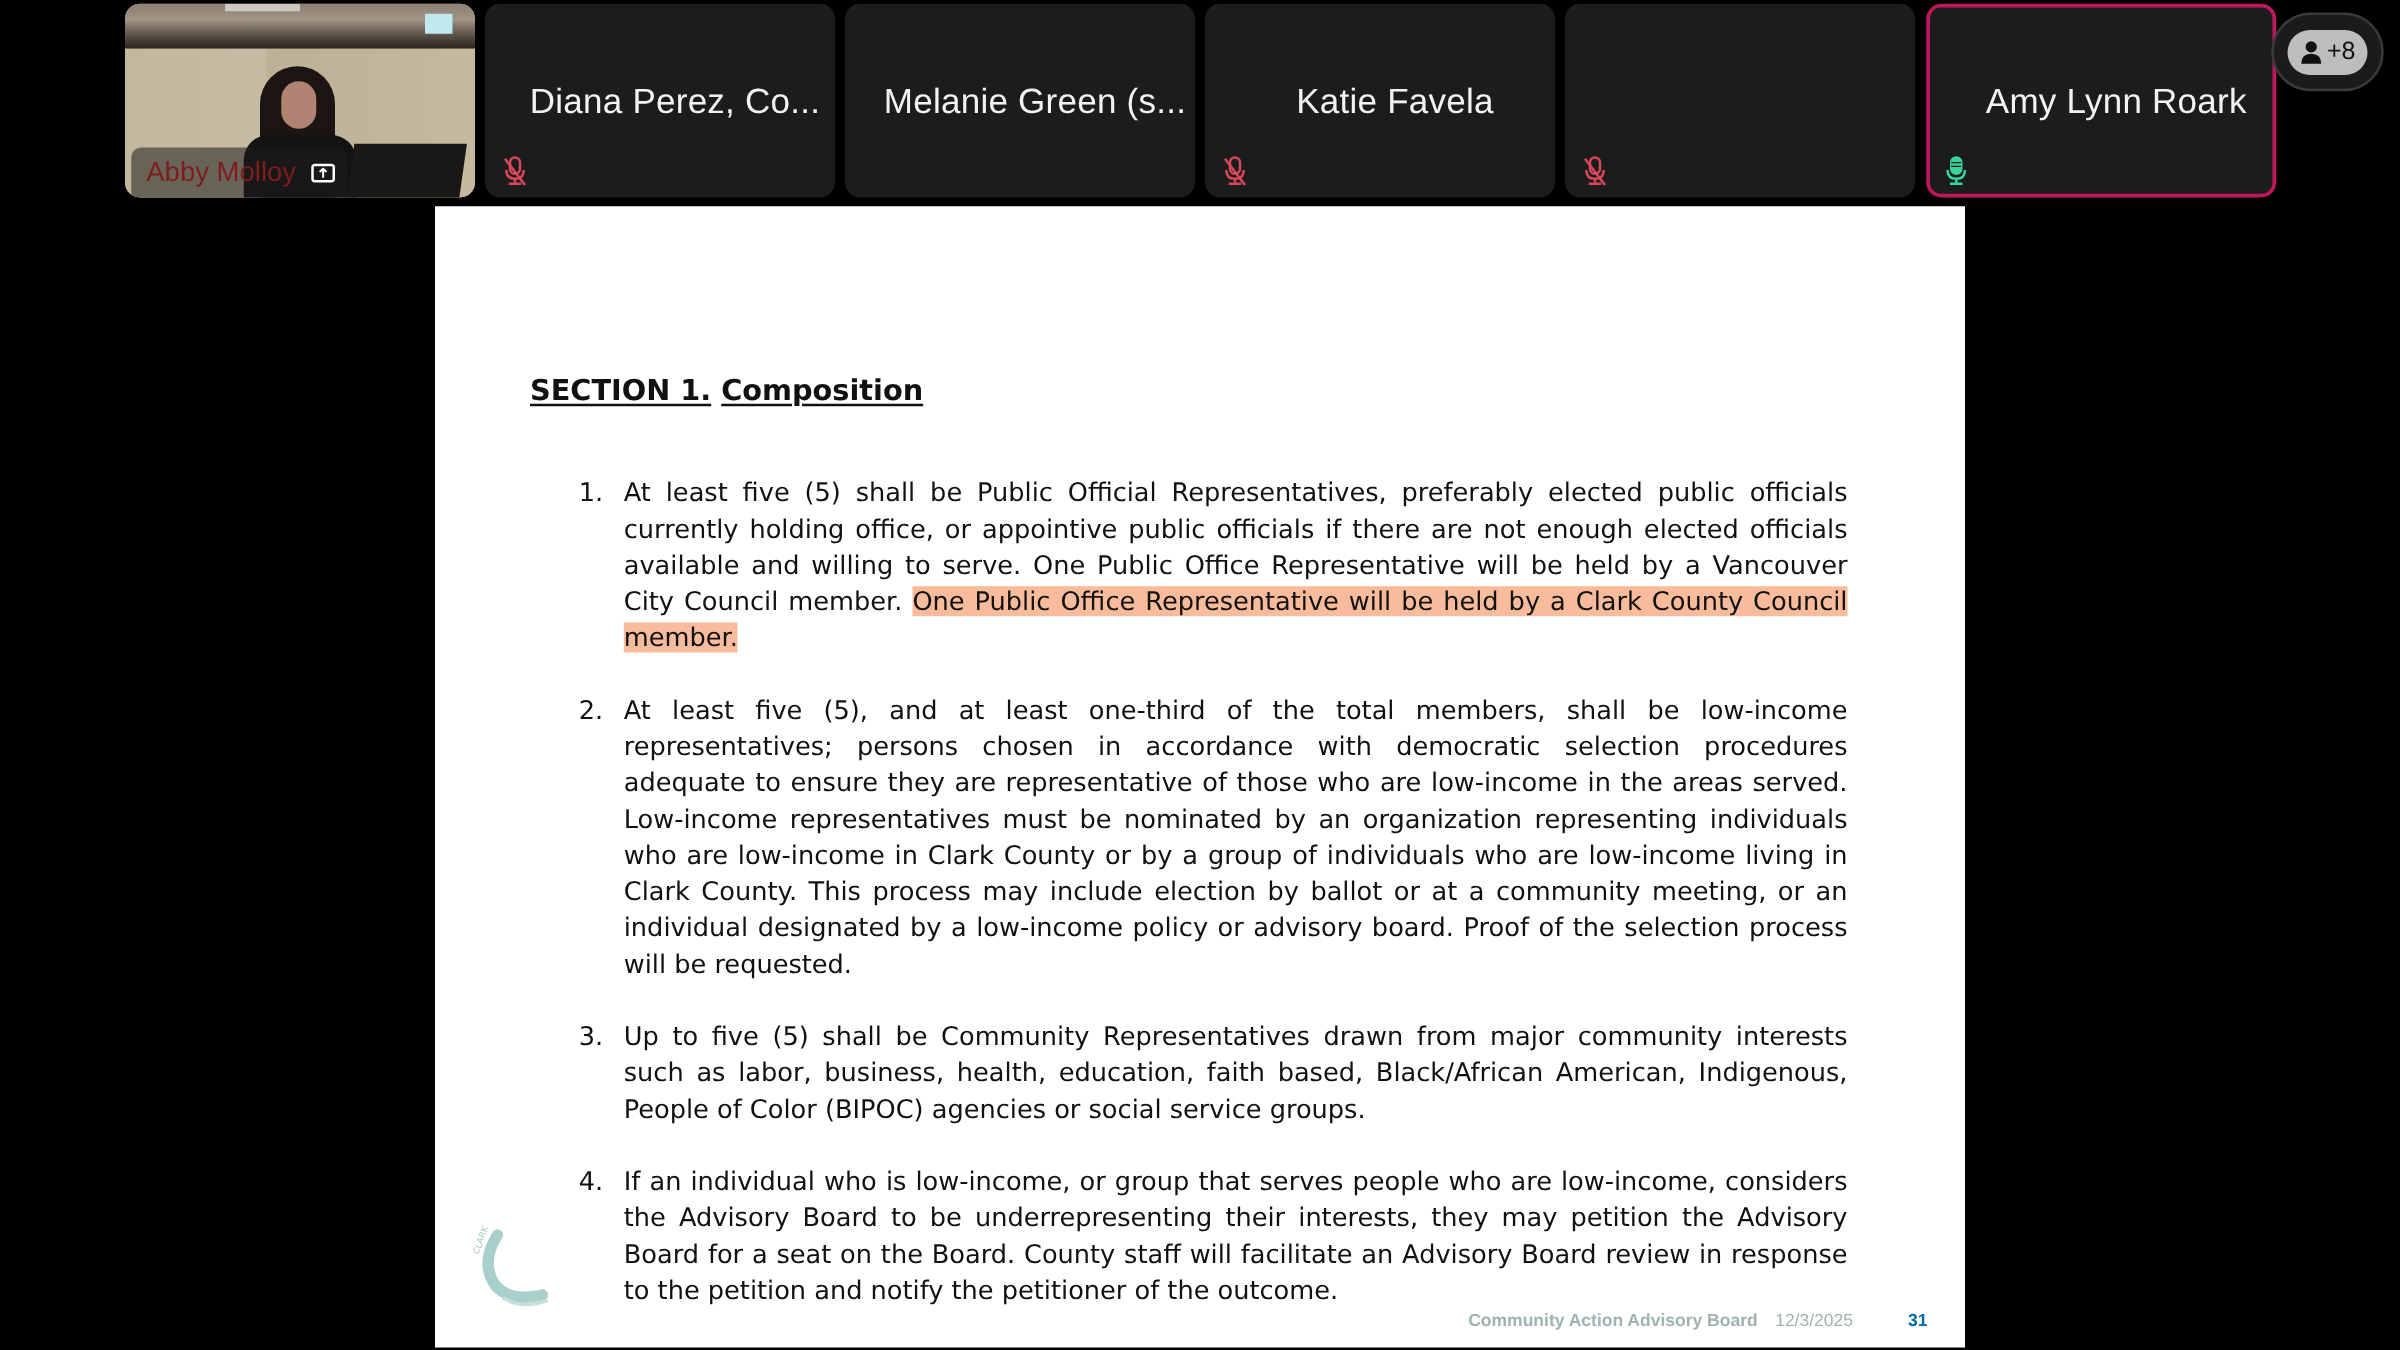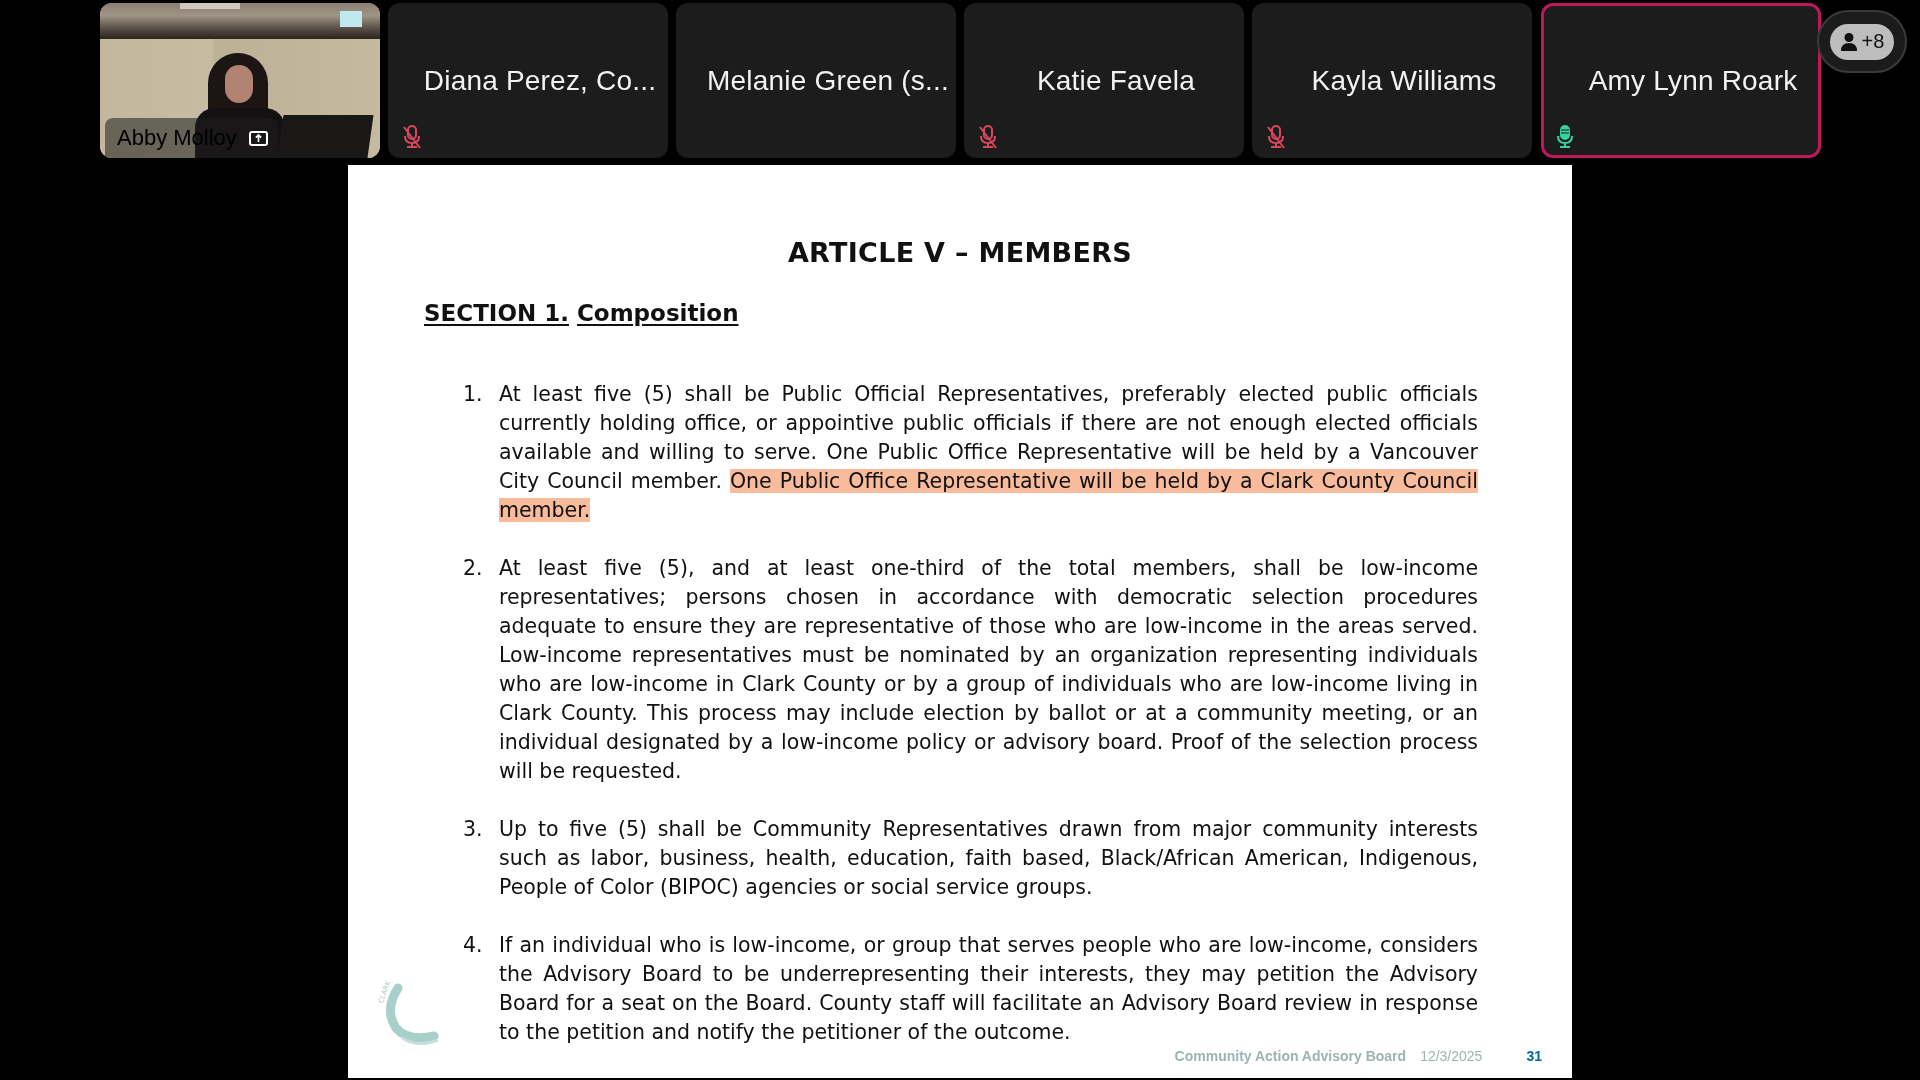--- a/index.html
+++ b/index.html
@@ -50,21 +50,21 @@
     background: #141112; border-radius: 20px 20px 0 0;
   }
   .video .podium {
     position: absolute; left: 180px; top: 112px; width: 90px; height: 50px;
     background: #1a1817; transform: skewX(-8deg);
   }
   .video .label {
     position: absolute; left: 5px; bottom: 0; height: 40px; padding: 0 10px 0 12px;
     background: rgba(30,30,30,.55); border-radius: 8px 8px 0 0;
     display: flex; align-items: center; gap: 12px;
-    color: #000000; font-size: 22px; white-space: nowrap;
+    color: #7f1d1d; font-size: 22px; white-space: nowrap;
   }
   .video .share-icon {
     width: 19px; height: 15px; border: 2px solid #fff; border-radius: 3px;
     display: inline-flex; align-items: center; justify-content: center; box-sizing: border-box;
   }
 
   
   .overflow {
     position: absolute; left: 1817px; top: 10px; width: 90px; height: 63px;
     border-radius: 32px; background: #1b1b1b; border: 2px solid #3a3a3a; box-sizing: border-box;
@@ -151,21 +151,20 @@
   <div class="tile" style="left:964px;">
     <div class="name">Katie Favela</div>
     <svg class="mic" viewBox="0 0 20 26">
       <rect x="6" y="2" width="8" height="13" rx="4" fill="none" stroke="#d9475c" stroke-width="2"></rect>
       <path d="M3 12 Q3 19 10 19 Q17 19 17 12 M10 19 V23 M5 23 H15" fill="none" stroke="#d9475c" stroke-width="2"></path>
       <path d="M2 3 L18 24" stroke="#d9475c" stroke-width="2"></path>
     </svg>
   </div>
 
   <div class="tile" style="left:1252px;">
-    <div class="name">Kayla Williams</div>
     <svg class="mic" viewBox="0 0 20 26">
       <rect x="6" y="2" width="8" height="13" rx="4" fill="none" stroke="#d9475c" stroke-width="2"></rect>
       <path d="M3 12 Q3 19 10 19 Q17 19 17 12 M10 19 V23 M5 23 H15" fill="none" stroke="#d9475c" stroke-width="2"></path>
       <path d="M2 3 L18 24" stroke="#d9475c" stroke-width="2"></path>
     </svg>
   </div>
 
   <div class="tile active" style="left:1541px;">
     <div class="name" style="top:59px;">Amy Lynn Roark</div>
     <svg class="mic" viewBox="0 0 20 26">
@@ -180,21 +179,20 @@
       <svg width="18" height="20" viewBox="0 0 18 20">
         <circle cx="9" cy="5.5" r="4.5" fill="#111"></circle>
         <path d="M1 19 Q1 11 9 11 Q17 11 17 19 Z" fill="#111"></path>
       </svg>
       <span>+8</span>
     </div>
   </div>
 </div>
 
 <div class="slide">
-  <div class="title">ARTICLE V – MEMBERS</div>
   <div class="section">
     <span>SECTION 1.</span>
     <span>Composition</span>
   </div>
 
   <ol>
     <li>
       <span class="num">1.</span>
       <span>At least five (5) shall be Public Official Representatives, preferably elected public officials currently holding office, or appointive public officials if there are not enough elected officials available and willing to serve. One Public Office Representative will be held by a Vancouver City Council member. </span><span class="hl">One Public Office Representative will be held by a Clark County Council member.</span>
     </li>

